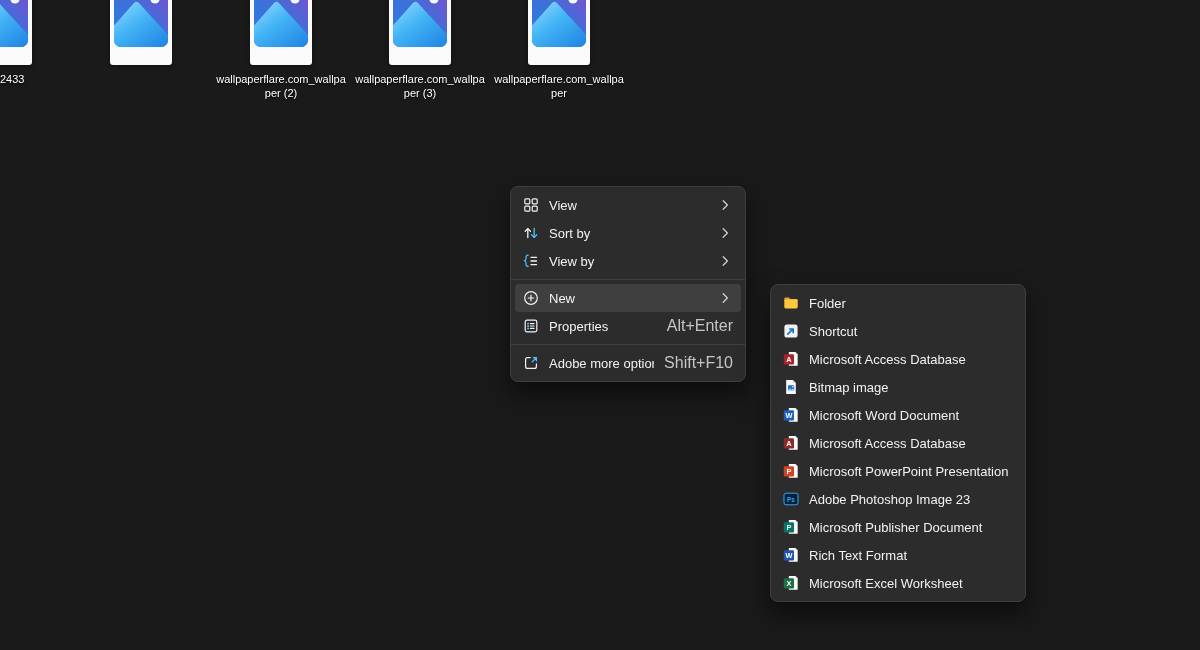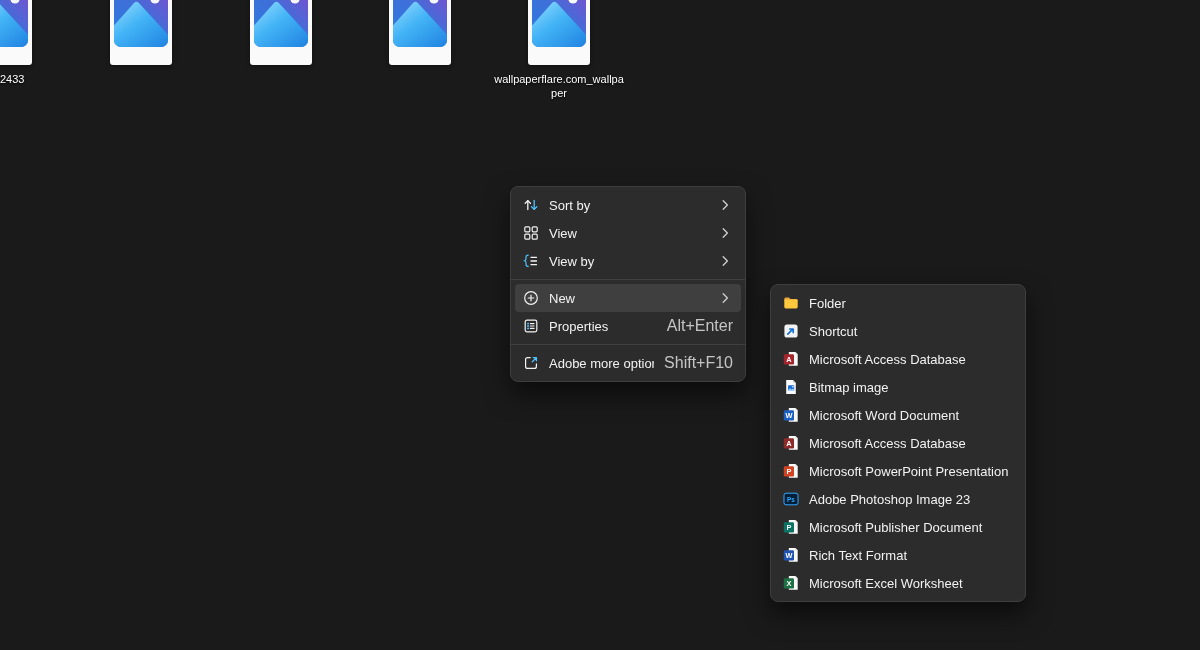--- a/index.html
+++ b/index.html
@@ -129,20 +129,21 @@
               <rect width="54" height="57" rx="7"></rect>
             </clipPath>
           </defs>
    <g clip-path="url(#rcG)">
             <rect width="54" height="57" fill="url(#skyG)"></rect>
    <circle cx="41" cy="9" r="4.6" fill="#f5f7fa"></circle>
    <path d="M-4 40L20 13c1.5-1.7 3.4-1.7 4.9 0L58 49v8H-4z" fill="url(#mtnG)"></path>
           </g>
         </svg>
       </div>
+      <div class="di-label">wallpaperflare.com_wallpaper (2)</div>
     </div>
     <div class="desktop-icon" style="left: 350px;">
       <div class="di-card">
         <svg class="di-thumb" viewBox="0 0 54 57">
           <defs>
    <linearGradient id="skyG" x1="0" y1="1" x2="1" y2="0">
               <stop offset="0" stop-color="#2a7de1"></stop>
               <stop offset="0.55" stop-color="#3f6fd8"></stop>
               <stop offset="1" stop-color="#7a4fd0"></stop>
             </linearGradient>
@@ -155,20 +156,21 @@
               <rect width="54" height="57" rx="7"></rect>
             </clipPath>
           </defs>
    <g clip-path="url(#rcG)">
             <rect width="54" height="57" fill="url(#skyG)"></rect>
    <circle cx="41" cy="9" r="4.6" fill="#f5f7fa"></circle>
    <path d="M-4 40L20 13c1.5-1.7 3.4-1.7 4.9 0L58 49v8H-4z" fill="url(#mtnG)"></path>
           </g>
         </svg>
       </div>
+      <div class="di-label">wallpaperflare.com_wallpaper (3)</div>
     </div>
     <div class="desktop-icon" style="left: 489px;">
       <div class="di-card">
         <svg class="di-thumb" viewBox="0 0 54 57">
           <defs>
    <linearGradient id="skyG" x1="0" y1="1" x2="1" y2="0">
               <stop offset="0" stop-color="#2a7de1"></stop>
               <stop offset="0.55" stop-color="#3f6fd8"></stop>
               <stop offset="1" stop-color="#7a4fd0"></stop>
             </linearGradient>
@@ -187,48 +189,48 @@
    <path d="M-4 40L20 13c1.5-1.7 3.4-1.7 4.9 0L58 49v8H-4z" fill="url(#mtnG)"></path>
           </g>
         </svg>
       </div>
       <div class="di-label">wallpaperflare.com_wallpaper</div>
     </div>
   </div>
 <div id="context-menu" class="menu">
     <div class="menu-item">
       <span class="mi-icon">
-        <svg viewBox="0 0 16 16" fill="none" stroke-linecap="round" stroke-linejoin="round">
-          <g stroke="#f2f2f2" stroke-width="1.3">
-            <path d="M4.8 12.5V3.6"></path>
-            <path d="M2.2 6.2l2.6-2.6 2.6 2.6"></path>
-          </g>
-          <g stroke="#4cc2ff" stroke-width="1.3">
-            <path d="M11.2 3.5v8.9"></path>
-            <path d="M8.6 9.8l2.6 2.6 2.6-2.6"></path>
-          </g>
-        </svg>
-      </span>
-      <span class="mi-label">Sort by</span>
-      <span class="mi-chevron">
-        <svg viewBox="0 0 16 16" fill="none">
-          <path d="M6.2 3.8L10.4 8l-4.2 4.2" stroke="#cfcfcf" stroke-width="1.3" stroke-linecap="round" stroke-linejoin="round"></path>
-        </svg>
-      </span>
-    </div>
-    <div class="menu-item">
-      <span class="mi-icon">
         <svg viewBox="0 0 16 16" fill="none" stroke="#f2f2f2" stroke-width="1.2">
           <rect x="1.8" y="1.8" width="5" height="5" rx="1"></rect>
           <rect x="9.2" y="1.8" width="5" height="5" rx="1"></rect>
           <rect x="1.8" y="9.2" width="5" height="5" rx="1"></rect>
           <rect x="9.2" y="9.2" width="5" height="5" rx="1"></rect>
         </svg>
       </span>
       <span class="mi-label">View</span>
+      <span class="mi-chevron">
+        <svg viewBox="0 0 16 16" fill="none">
+          <path d="M6.2 3.8L10.4 8l-4.2 4.2" stroke="#cfcfcf" stroke-width="1.3" stroke-linecap="round" stroke-linejoin="round"></path>
+        </svg>
+      </span>
+    </div>
+    <div class="menu-item">
+      <span class="mi-icon">
+        <svg viewBox="0 0 16 16" fill="none" stroke-linecap="round" stroke-linejoin="round">
+          <g stroke="#f2f2f2" stroke-width="1.3">
+            <path d="M4.8 12.5V3.6"></path>
+            <path d="M2.2 6.2l2.6-2.6 2.6 2.6"></path>
+          </g>
+          <g stroke="#4cc2ff" stroke-width="1.3">
+            <path d="M11.2 3.5v8.9"></path>
+            <path d="M8.6 9.8l2.6 2.6 2.6-2.6"></path>
+          </g>
+        </svg>
+      </span>
+      <span class="mi-label">Sort by</span>
       <span class="mi-chevron">
         <svg viewBox="0 0 16 16" fill="none">
           <path d="M6.2 3.8L10.4 8l-4.2 4.2" stroke="#cfcfcf" stroke-width="1.3" stroke-linecap="round" stroke-linejoin="round"></path>
         </svg>
       </span>
     </div>
     <div class="menu-item">
       <span class="mi-icon">
         <svg viewBox="0 0 16 16" fill="none" stroke-linecap="round">
           <path d="M5.2 2.2c-1.6 0-2.2.7-2.2 2.2v1.4c0 1-.5 1.6-1.4 2 .9.4 1.4 1 1.4 2v1.4c0 1.5.6 2.2 2.2 2.2" stroke="#4cc2ff" stroke-width="1.2"></path>

